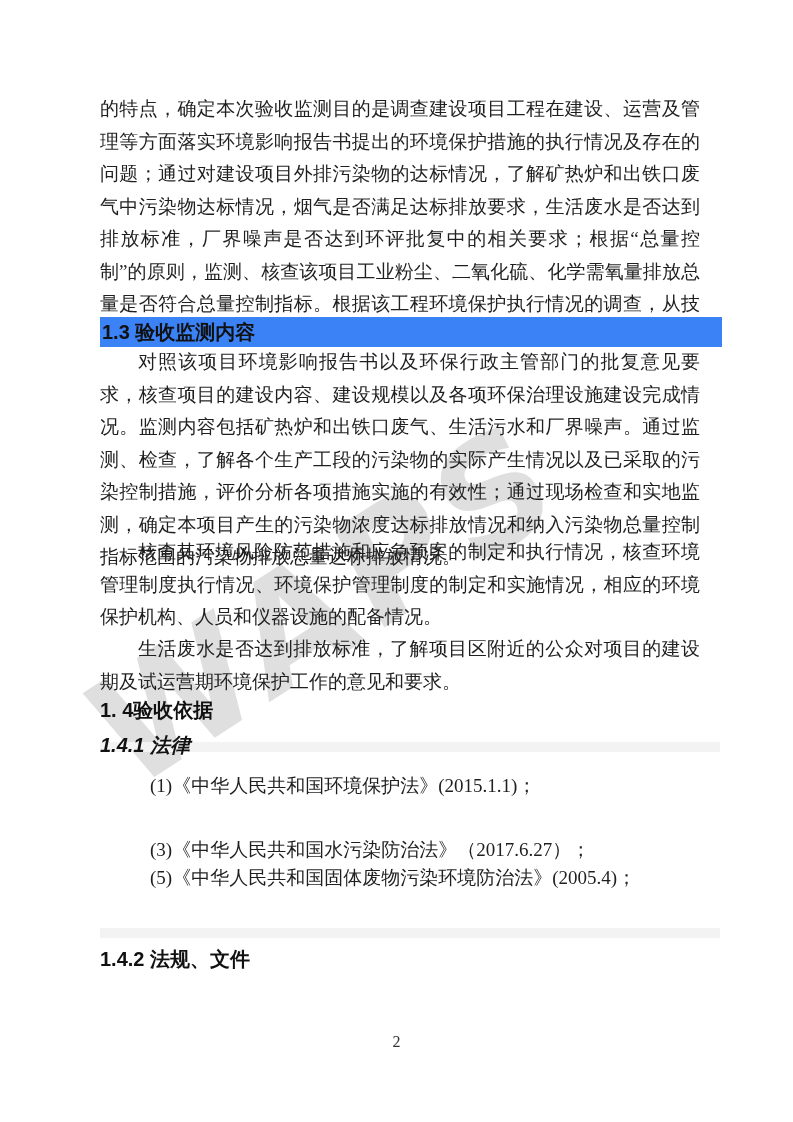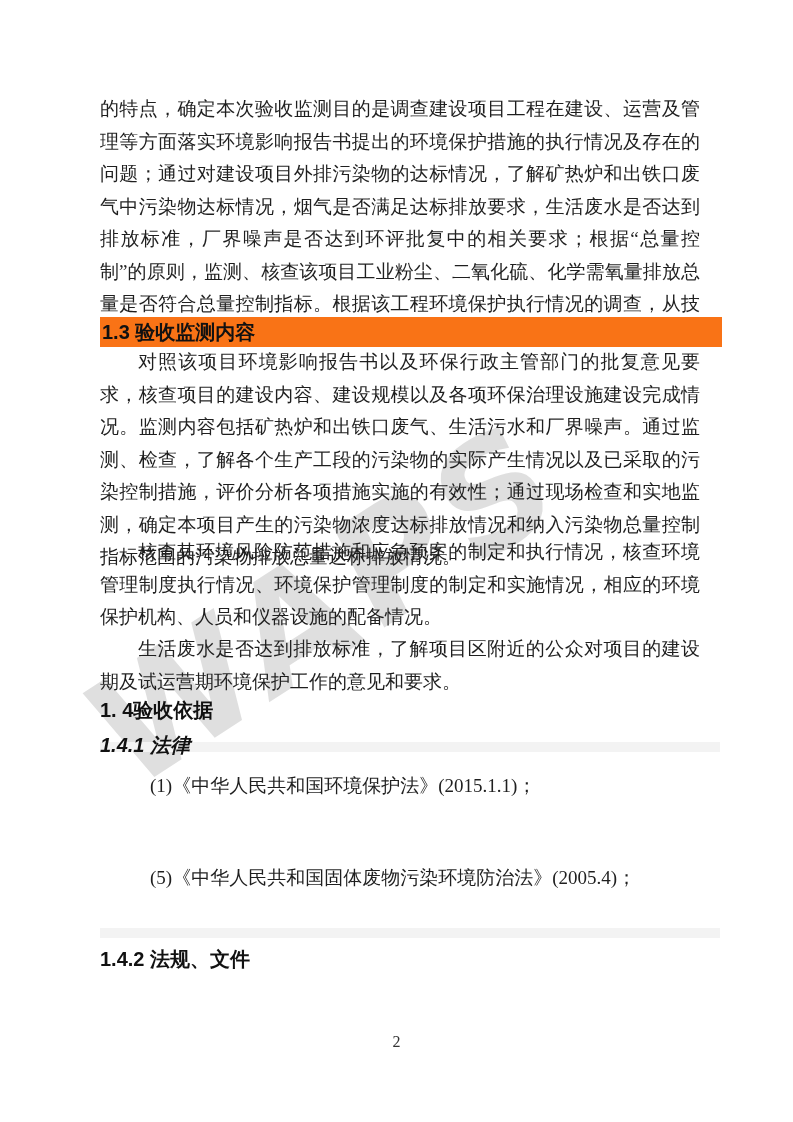--- a/index.html
+++ b/index.html
@@ -28,21 +28,21 @@
     left: 100px;
     width: 620px;
     margin: 0;
     font-family: "Liberation Sans", "DejaVu Sans", sans-serif;
     font-weight: bold;
     font-size: 20px;
     color: #111111;
     z-index: 2;
   }
   .heading-band {
-    background: #f97316;
+    background: #3b82f6;
     height: 30px;
     line-height: 30px;
     padding-left: 2px;
   }
   .band {
     position: absolute;
     left: 100px;
     width: 620px;
     height: 10px;
     background: #f3f3f3;
@@ -106,20 +106,21 @@
 
   <h2 class="heading" style="top:694px; line-height:32px;">1. 4验收依据</h2>
 
   <h3 class="heading" style="top:729px; line-height:32px;font-style:italic;">1.4.1 法律</h3>
 
   <div class="band" style="top:742px;"></div>
 
   <p class="law-line" style="top:758px;">(1)《中华人民共和国环境保护法》(2015.1.1)；</p>
 
 
+  <p class="law-line" style="top:822px;">(3)《中华人民共和国水污染防治法》（2017.6.27）；</p>
 
 
   <p class="law-line" style="top:850px;">(5)《中华人民共和国固体废物污染环境防治法》(2005.4)；</p>
 
   <h3 class="heading" style="top:911px; line-height:32px;margin-top:32px;">1.4.2 法规、文件</h3>
 
   <div class="band" style="top:928px;"></div>
 
 
   <div class="page-number">2</div>

